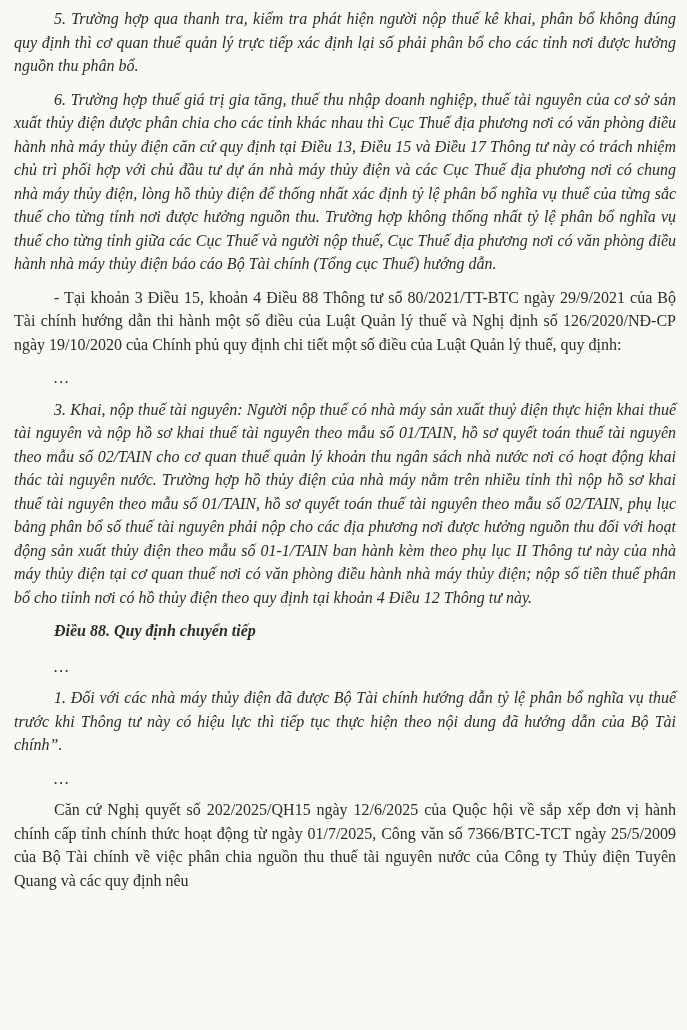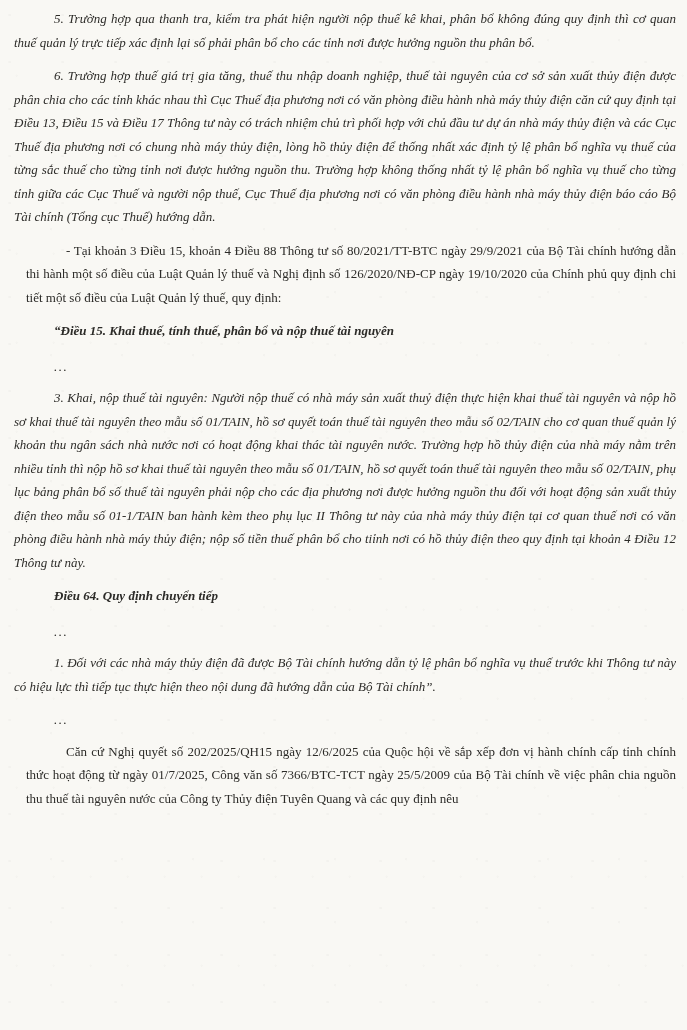--- a/index.html
+++ b/index.html
@@ -17,33 +17,32 @@
       radial-gradient(circle at 72% 64%, rgba(80,80,75,0.03) 0 1px, transparent 1.4px),
       radial-gradient(circle at 45% 85%, rgba(80,80,75,0.025) 0 1px, transparent 1.3px);
     background-size: 53px 47px, 71px 63px, 37px 89px;
   }
   .page {
     box-sizing: border-box;
     width: 687px;
     height: 1030px;
     padding: 7px 11px 0 14px;
     font-family: "Liberation Serif", "DejaVu Serif", serif;
-    font-size: 13px;
+    font-size: 16px;
     line-height: 23.5px;
     color: #2c2b28;
     text-align: justify;
   }
   .para {
     margin: 0 0 10px 0;
     text-indent: 40px;
     font-style: italic;
   }
   .para.regular {
     font-style: normal;
-    margin-left: 12px;
   }
   .heading {
     margin: 2px 0 12px 0;
     text-indent: 40px;
     font-style: italic;
     font-weight: bold;
   }
   .dots {
     margin: 0 0 8px 0;
     text-indent: 40px;
@@ -54,27 +53,26 @@
 </head>
 <body>
 
 <div class="page">
   <p class="para">5. Trường hợp qua thanh tra, kiểm tra phát hiện người nộp thuế kê khai, phân bổ không đúng quy định thì cơ quan thuế quản lý trực tiếp xác định lại số phải phân bổ cho các tỉnh nơi được hưởng nguồn thu phân bổ.</p>
 
   <p class="para">6. Trường hợp thuế giá trị gia tăng, thuế thu nhập doanh nghiệp, thuế tài nguyên của cơ sở sản xuất thủy điện được phân chia cho các tỉnh khác nhau thì Cục Thuế địa phương nơi có văn phòng điều hành nhà máy thủy điện căn cứ quy định tại Điều 13, Điều 15 và Điều 17 Thông tư này có trách nhiệm chủ trì phối hợp với chủ đầu tư dự án nhà máy thủy điện và các Cục Thuế địa phương nơi có chung nhà máy thủy điện, lòng hồ thủy điện để thống nhất xác định tỷ lệ phân bổ nghĩa vụ thuế của từng sắc thuế cho từng tỉnh nơi được hưởng nguồn thu. Trường hợp không thống nhất tỷ lệ phân bổ nghĩa vụ thuế cho từng tỉnh giữa các Cục Thuế và người nộp thuế, Cục Thuế địa phương nơi có văn phòng điều hành nhà máy thủy điện báo cáo Bộ Tài chính (Tổng cục Thuế) hướng dẫn.</p>
 
   <p class="para regular">- Tại khoản 3 Điều 15, khoản 4 Điều 88 Thông tư số 80/2021/TT-BTC ngày 29/9/2021 của Bộ Tài chính hướng dẫn thi hành một số điều của Luật Quản lý thuế và Nghị định số 126/2020/NĐ-CP ngày 19/10/2020 của Chính phủ quy định chi tiết một số điều của Luật Quản lý thuế, quy định:</p>
 
-  <p class="heading">“Điều 15. Khai thuế, tính thuế, phân bổ và nộp thuế tài nguyên</p>
 
   <p class="dots">...</p>
 
   <p class="para">3. Khai, nộp thuế tài nguyên: Người nộp thuế có nhà máy sản xuất thuỷ điện thực hiện khai thuế tài nguyên và nộp hồ sơ khai thuế tài nguyên theo mẫu số 01/TAIN, hồ sơ quyết toán thuế tài nguyên theo mẫu số 02/TAIN cho cơ quan thuế quản lý khoản thu ngân sách nhà nước nơi có hoạt động khai thác tài nguyên nước. Trường hợp hồ thủy điện của nhà máy nằm trên nhiều tỉnh thì nộp hồ sơ khai thuế tài nguyên theo mẫu số 01/TAIN, hồ sơ quyết toán thuế tài nguyên theo mẫu số 02/TAIN, phụ lục bảng phân bổ số thuế tài nguyên phải nộp cho các địa phương nơi được hưởng nguồn thu đối với hoạt động sản xuất thủy điện theo mẫu số 01-1/TAIN ban hành kèm theo phụ lục II Thông tư này của nhà máy thủy điện tại cơ quan thuế nơi có văn phòng điều hành nhà máy thủy điện; nộp số tiền thuế phân bổ cho tiỉnh nơi có hồ thủy điện theo quy định tại khoản 4 Điều 12 Thông tư này.</p>
 
-  <p class="heading">Điều 64. Quy định chuyển tiếp</p>
+  <p class="heading">Điều 88. Quy định chuyển tiếp</p>
 
   <p class="dots">...</p>
 
   <p class="para">1. Đối với các nhà máy thủy điện đã được Bộ Tài chính hướng dẫn tỷ lệ phân bổ nghĩa vụ thuế trước khi Thông tư này có hiệu lực thì tiếp tục thực hiện theo nội dung đã hướng dẫn của Bộ Tài chính”.</p>
 
   <p class="dots">...</p>
 
   <p class="para regular">Căn cứ Nghị quyết số 202/2025/QH15 ngày 12/6/2025 của Quộc hội về sắp xếp đơn vị hành chính cấp tỉnh chính thức hoạt động từ ngày 01/7/2025, Công văn số 7366/BTC-TCT ngày 25/5/2009 của Bộ Tài chính về việc phân chia nguồn thu thuế tài nguyên nước của Công ty Thủy điện Tuyên Quang và các quy định nêu</p>
 </div>
 

